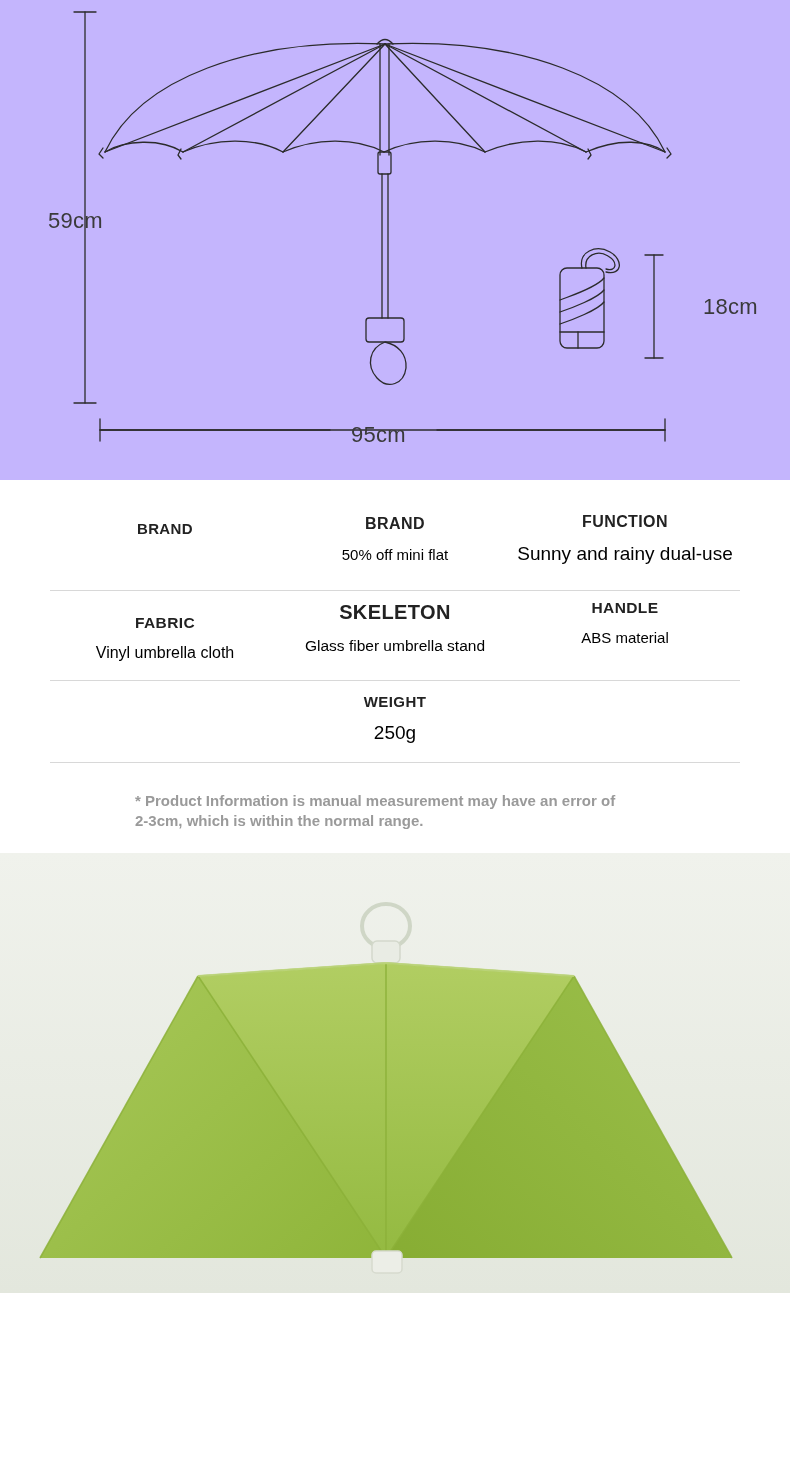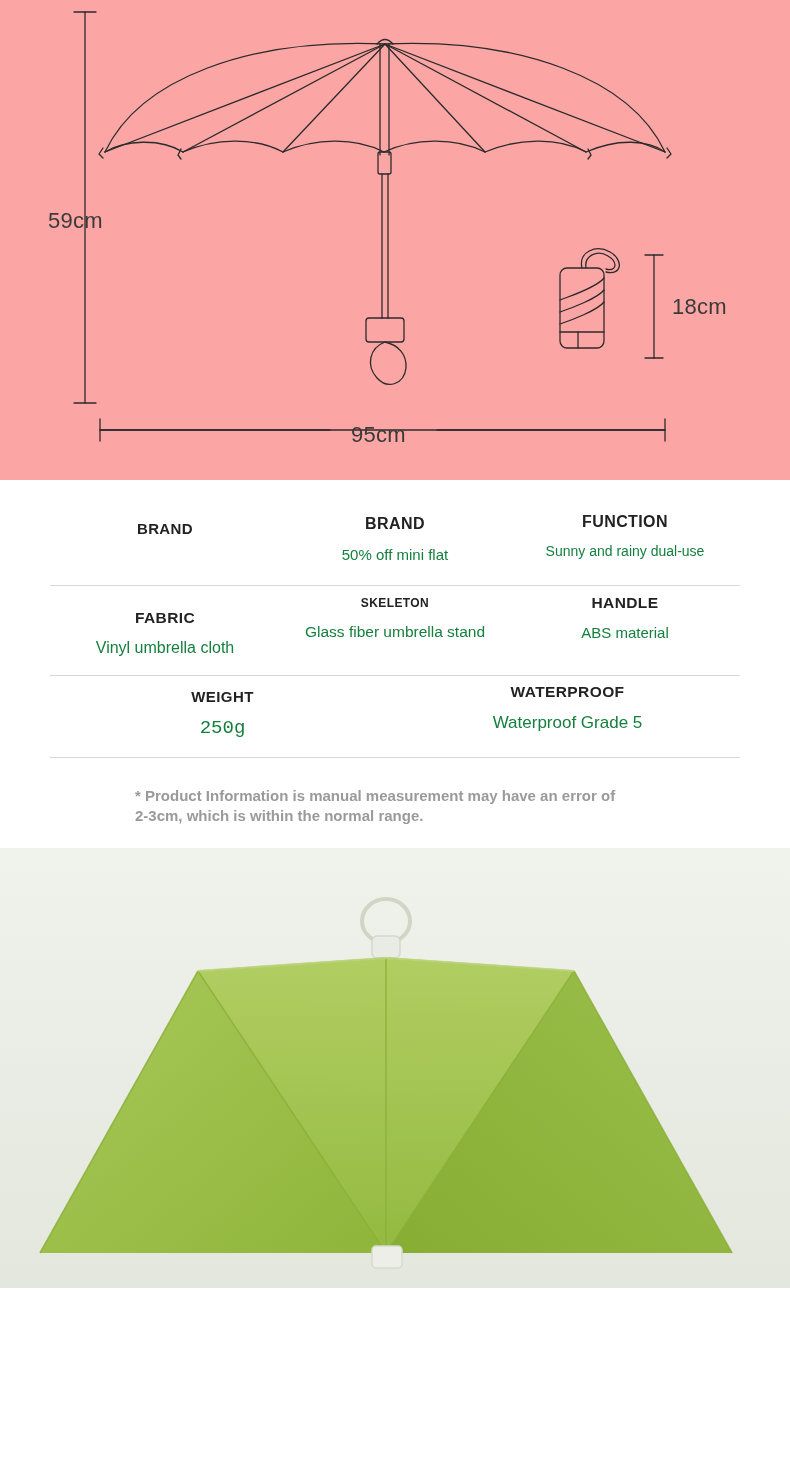--- a/index.html
+++ b/index.html
@@ -14,33 +14,33 @@
     height: 1461px;
     overflow: hidden;
     background: #ffffff;
   }
 
   
   .diagram {
     position: relative;
     width: 790px;
     height: 480px;
-    background: #fca5a5;
+    background: #c4b5fd;
   }
   .diagram svg { display: block; }
   .dim-label {
     position: absolute;
     color: #3a3a3a;
     font-size: 22px;
     letter-spacing: 0.3px;
     white-space: nowrap;
   }
   #label-height { left: 48px; top: 208px; }
   #label-width  { left: 351px; top: 422px; }
-  #label-fold   { left: 672px; top: 294px; }
+  #label-fold   { left: 703px; top: 294px; }
 
   
   .specs {
     position: relative;
     width: 790px;
     padding: 30px 50px 0 50px;
     background: #ffffff;
   }
   .spec-row {
     display: flex;
@@ -57,43 +57,43 @@
   }
   .spec-key {
     color: #222222;
     font-weight: bold;
     font-size: 15px;
     letter-spacing: 0.4px;
     margin-bottom: 12px;
     white-space: nowrap;
   }
   .spec-val {
-    color: #15803d;
+    color: #000000;
     font-size: 15px;
     white-space: nowrap;
   }
   
   .r1 .c1 .spec-key { font-size: 15px; }
   .r1 .c2 .spec-key { font-size: 16px; position: relative; top: -5px; }
   .r1 .c3 .spec-key { font-size: 16px; position: relative; top: -7px; }
   .r1 .c1 .spec-val { color: transparent; }
   .r1 .c2 .spec-val { position: relative; top: -4px; }
-  .r1 .c3 .spec-val { position: relative; top: -7px; font-size: 14px; }
+  .r1 .c3 .spec-val { position: relative; top: -7px; font-size: 19px; }
 
   .r2 .c1 .spec-key { font-size: 15.5px; margin-top: 11px; }
-  .r2 .c2 .spec-key { font-size: 12px; position: relative; top: -2px; }
+  .r2 .c2 .spec-key { font-size: 20px; position: relative; top: -2px; }
   .r2 .c3 .spec-key { font-size: 15.5px; position: relative; top: -4px; }
   .r2 .c1 .spec-val { font-size: 16px; margin-top: 12px; }
   .r2 .c2 .spec-val { font-size: 15.5px; position: relative; top: -1px; }
   .r2 .c3 .spec-val { font-size: 15px; position: relative; top: -4px; }
 
   .r3 .c1 .spec-key { font-size: 15px; }
   .r3 .c2 .spec-key { font-size: 15.5px; position: relative; top: -3px; }
   .r3 .c3 .spec-key { font-size: 15.5px; position: relative; top: -5px; }
-  .r3 .c1 .spec-val { font-size: 19px; font-family: Liberation Mono, monospace; }
+  .r3 .c1 .spec-val { font-size: 19px; }
   .r3 .c2 .spec-val { font-size: 19px; position: relative; top: -3px; }
   .r3 .c3 .spec-val { font-size: 17px; position: relative; top: -5px; }
 
   .note {
     width: 790px;
     padding: 26px 160px 0 135px;
     color: #9a9a9a;
     font-weight: bold;
     font-size: 15px;
     line-height: 1.3;
@@ -211,24 +211,20 @@
       <div class="spec-cell c3">
         <div class="spec-key">HANDLE</div>
         <div class="spec-val">ABS material</div>
       </div>
     </div>
 
     <div class="spec-row r3">
       <div class="spec-cell c1">
         <div class="spec-key">WEIGHT</div>
         <div class="spec-val">250g</div>
-      </div>
-      <div class="spec-cell c3">
-        <div class="spec-key">WATERPROOF</div>
-        <div class="spec-val">Waterproof Grade 5</div>
       </div>
     </div>
   </div>
 
   <div class="note">* Product Information is manual measurement may have an error of 2-3cm, which is within the normal range.</div>
 
   <div class="photo">
     <svg width="790" height="440" viewBox="0 0 790 440">
       <defs>
         <linearGradient id="bg" x1="0" y1="0" x2="0" y2="1">

